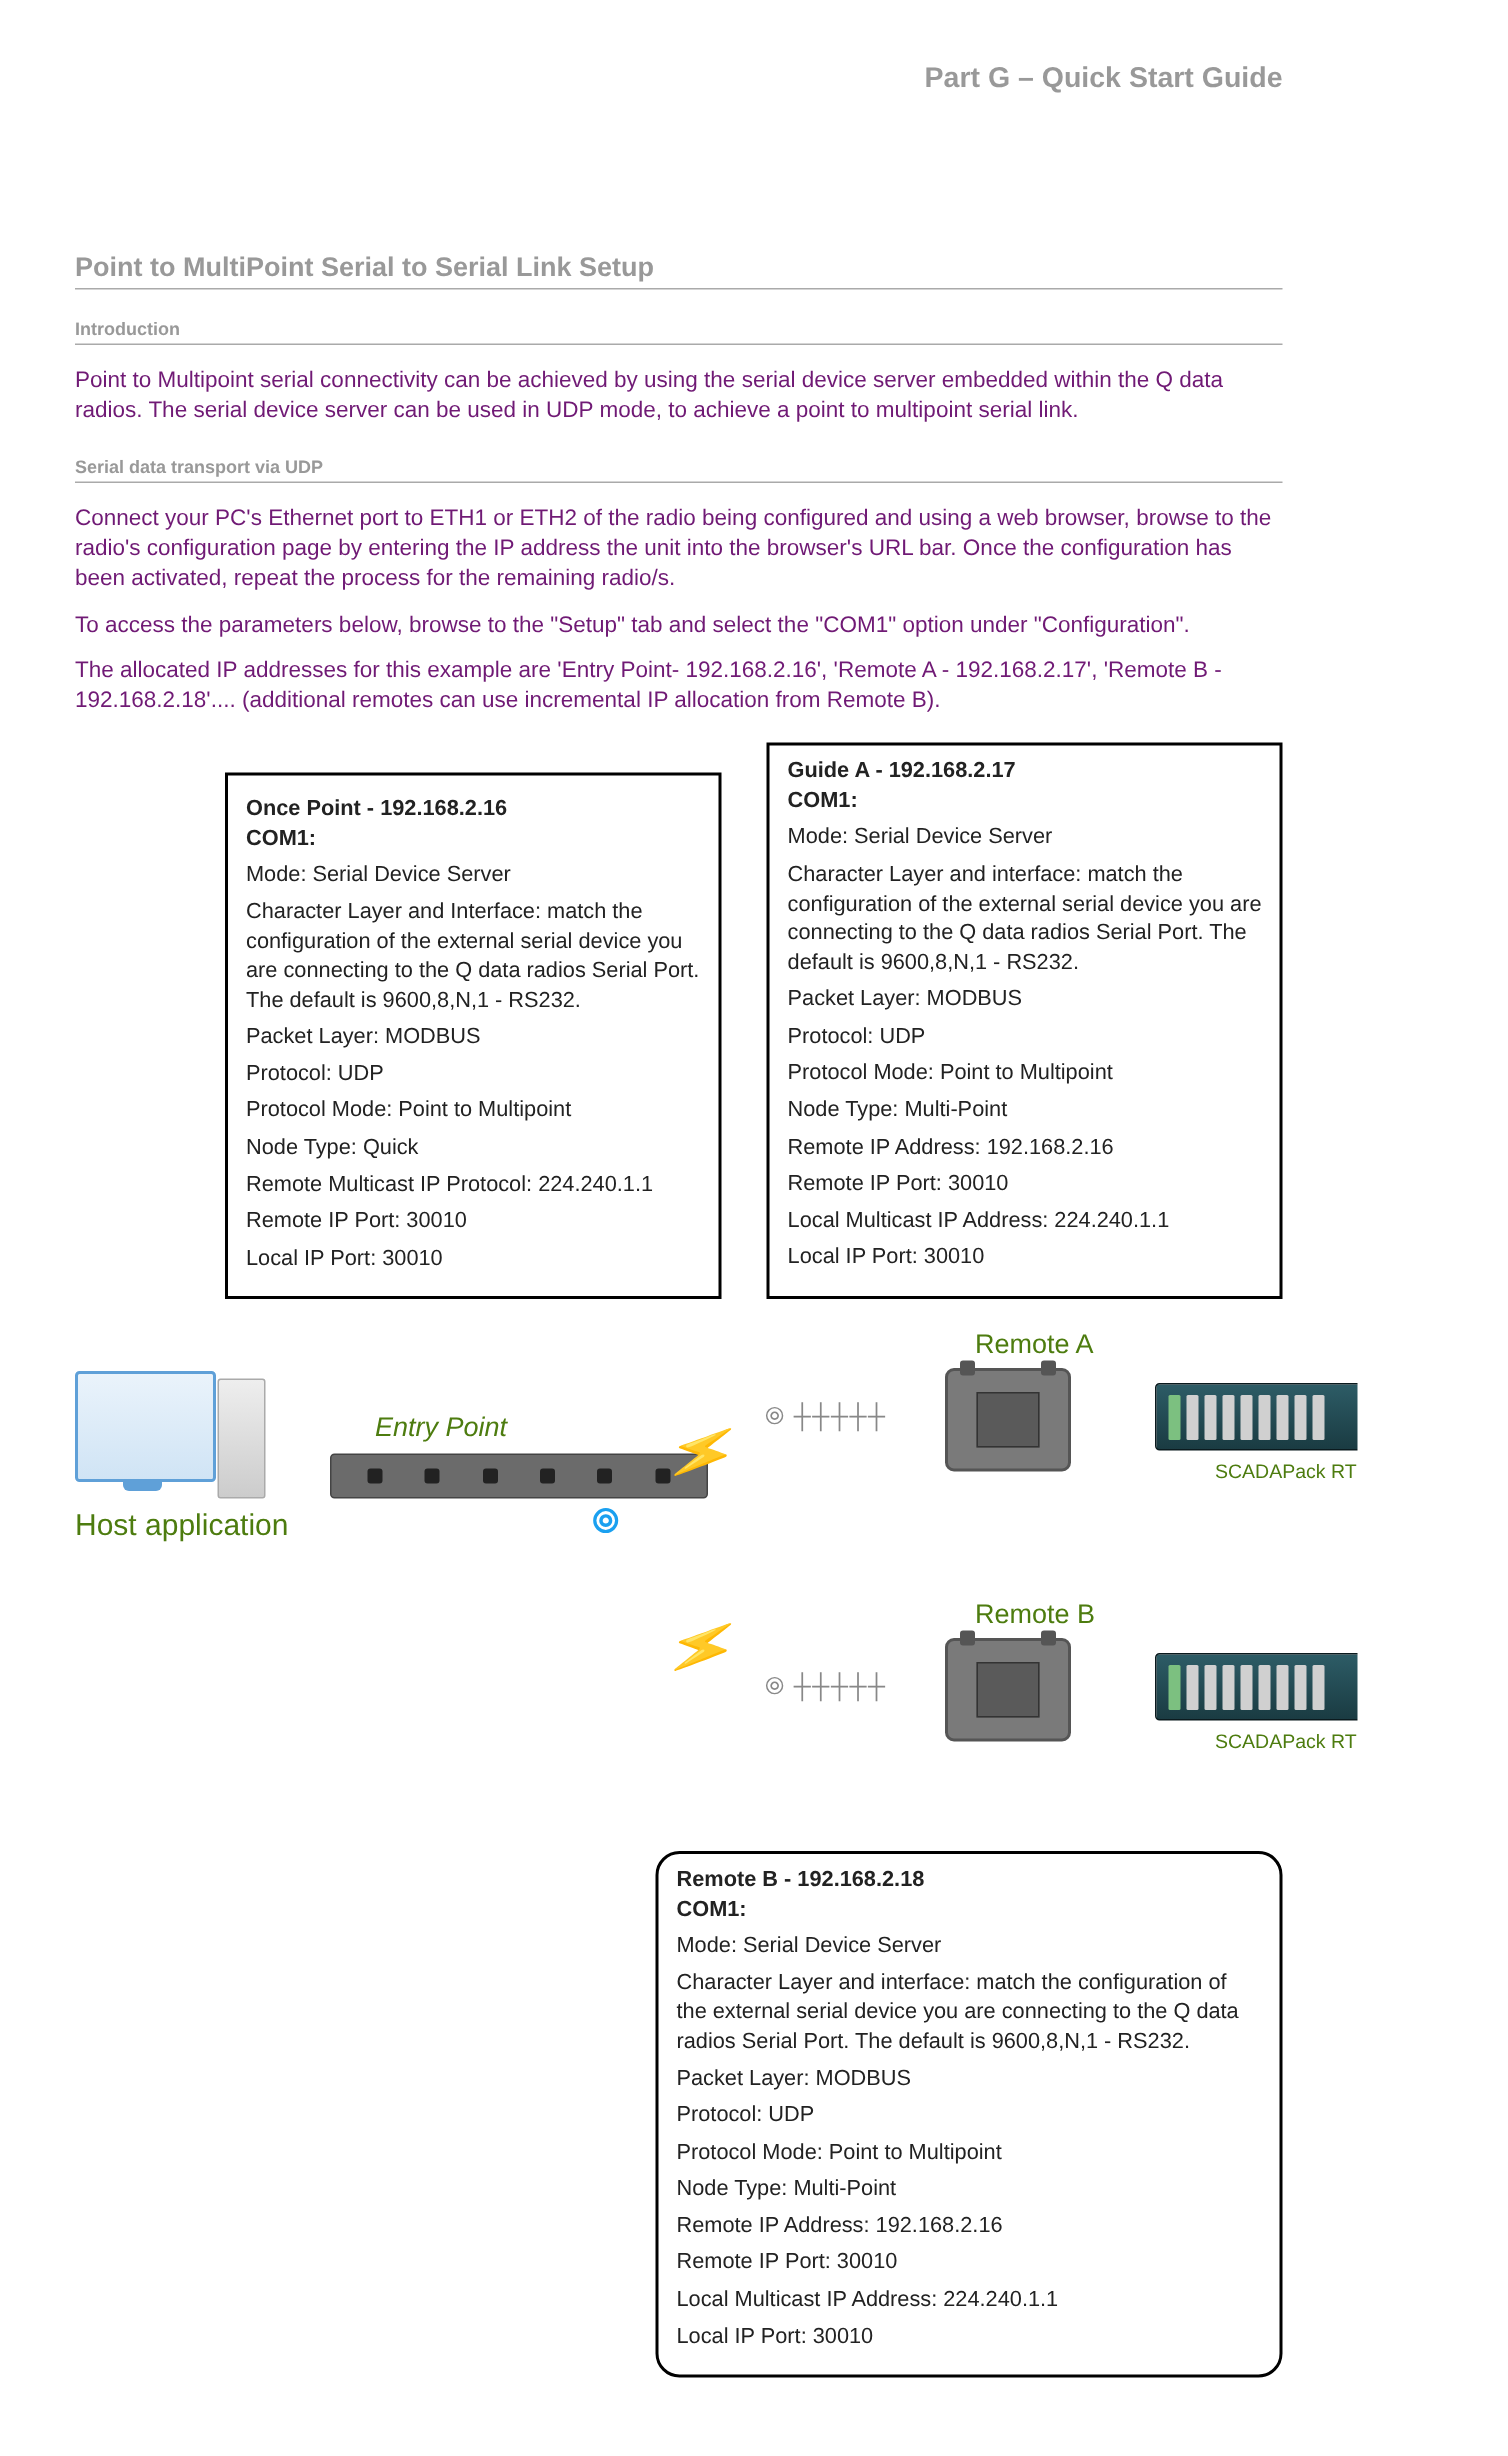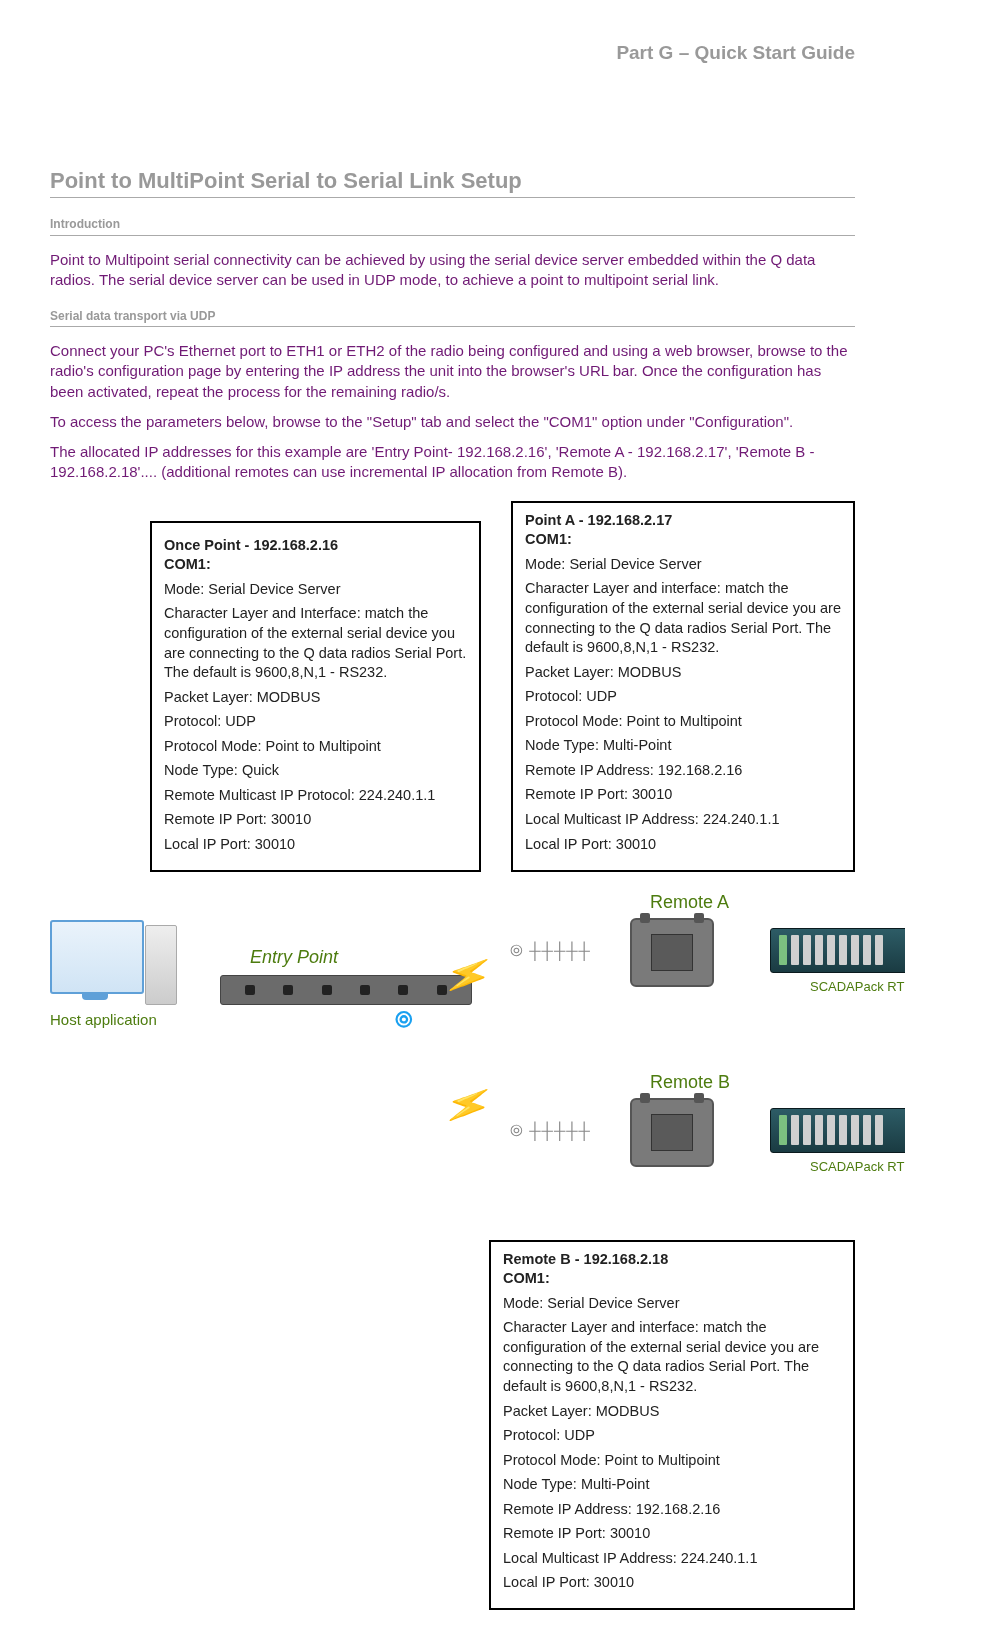--- a/index.html
+++ b/index.html
@@ -20,21 +20,21 @@
     margin-bottom: 100px;
   }
   .section-title, .subsection-title {
     color: #999;
     font-weight: 700;
     border-bottom: 1px solid #aaa;
     padding-bottom: 2px;
     margin-top: 18px;
     margin-bottom: 14px;
   }
-  .section-title { font-size: 22px; }
+  .section-title { font-size: 18px; }
   .subsection-title { font-size: 12px; }
   p.body { margin: 10px 0; color:#701a75; }
 
   .config-row {
     display: flex;
     gap: 30px;
     margin-top: 18px;
   }
   .config-box {
     border: 2px solid #000;
@@ -87,21 +87,21 @@
     display:flex; align-items:center; gap:4px; padding:0 8px; box-sizing:border-box;
   }
   .scada .slot { width:8px; height:30px; background:#d0d0d0; border-radius:1px;}
   .scada .grn { background:#7cc080;}
   .antenna {
     position:absolute; color:#888; font-size:16px; letter-spacing:1px;
   }
   .bolt { position:absolute; font-size:38px; color:#1aa0f0; transform:rotate(20deg);}
 
   .remoteb-wrap { display:flex; justify-content:flex-end; }
-  .remoteb-box { width:366px; }
+  .remoteb-box { width:418px;border-radius:16px; }
 </style>
 </head>
 <body>
 
 <div class="top-header">Part G – Quick Start Guide</div>
 
 <div class="section-title">Point to MultiPoint Serial to Serial Link Setup</div>
 <div class="subsection-title">Introduction</div>
 <p class="body">Point to Multipoint serial connectivity can be achieved by using the serial device server embedded within the Q data radios. The serial device server can be used in UDP mode, to achieve a point to multipoint serial link.</p>
 <div class="subsection-title">Serial data transport via UDP</div>
@@ -118,40 +118,40 @@
     <p>Packet Layer: MODBUS</p>
     <p>Protocol: UDP</p>
     <p>Protocol Mode: Point to Multipoint</p>
     <p>Node Type: Quick</p>
     <p>Remote Multicast IP Protocol: 224.240.1.1</p>
     <p>Remote IP Port: 30010</p>
     <p>Local IP Port: 30010</p>
   </div>
 
   <div class="config-box" style="width:395px">
-    <p style="margin-top:0"><span class="hdr">Point A - 192.168.2.17</span><br>
+    <p style="margin-top:0"><span class="hdr">Guide A - 192.168.2.17</span><br>
        <span class="hdr">COM1:</span></p>
     <p>Mode: Serial Device Server</p>
     <p>Character Layer and interface: match the configuration of the external serial device you are connecting to the Q data radios Serial Port. The default is 9600,8,N,1 - RS232.</p>
     <p>Packet Layer: MODBUS</p>
     <p>Protocol: UDP</p>
     <p>Protocol Mode: Point to Multipoint</p>
     <p>Node Type: Multi-Point</p>
     <p>Remote IP Address: 192.168.2.16</p>
     <p>Remote IP Port: 30010</p>
     <p>Local Multicast IP Address: 224.240.1.1</p>
     <p>Local IP Port: 30010</p>
   </div>
 </div>
 
 <div class="diagram">
   <div class="host-monitor"></div>
   <div class="host-stand"></div>
   <div class="pc-tower"></div>
-  <div class="dlabel" style="left:0; top:130px; font-size:15px;">Host application</div>
+  <div class="dlabel" style="left:0; top:130px; font-size:20px;">Host application</div>
 
   <div class="dlabel" style="left:200px; top:65px;font-style:italic;">Entry Point</div>
   <div class="entry-device">
     <div class="port"></div>
       <div class="port"></div>
       <div class="port"></div>
       <div class="port"></div>
       <div class="port"></div>
       <div class="port"></div>
   </div>

